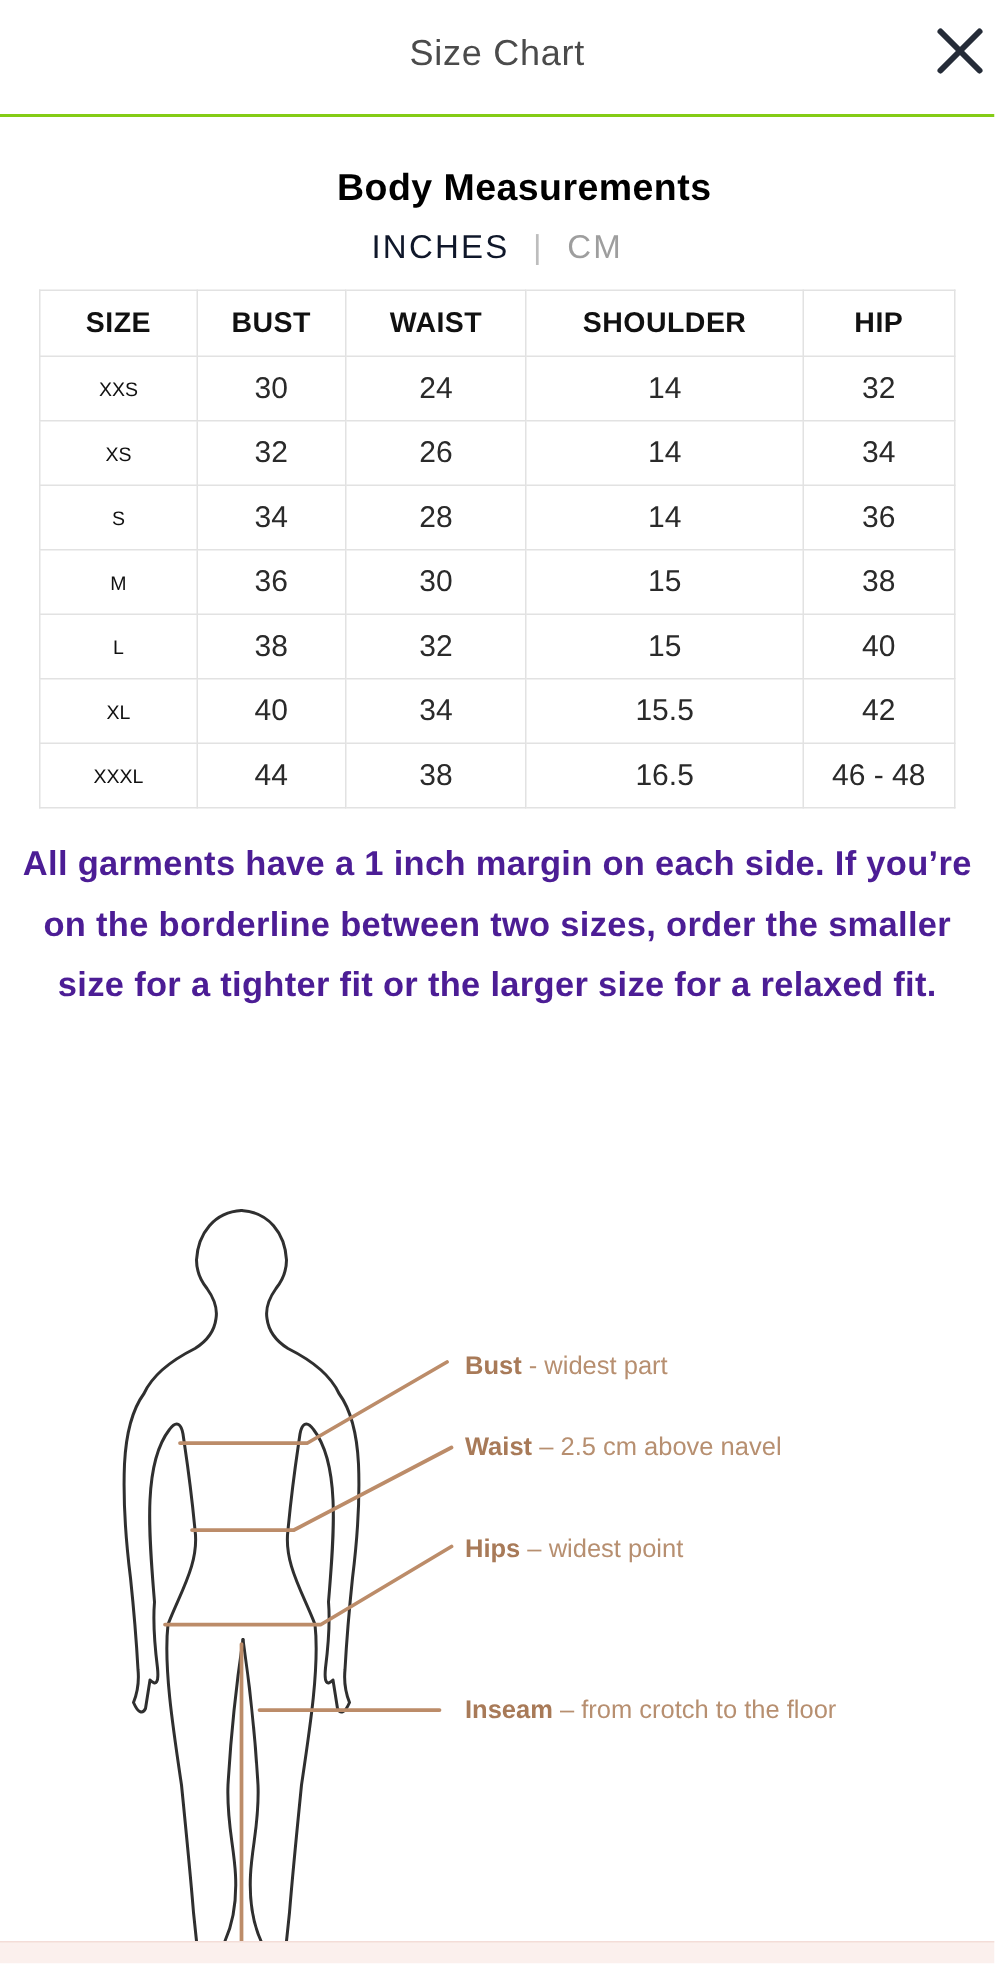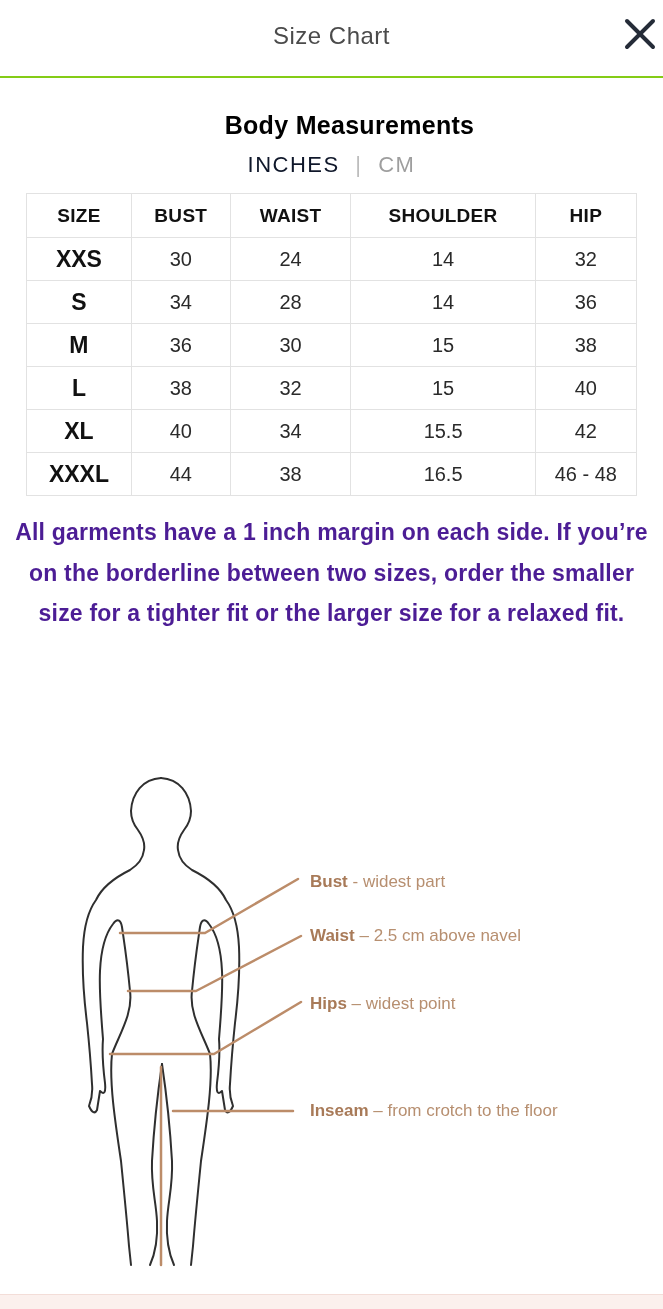--- a/index.html
+++ b/index.html
@@ -31,33 +31,33 @@
   .units { text-align:center; margin-top:12px; font-size:22px; letter-spacing:1.5px; }
   .unit-inches { color:#0f172a; cursor:pointer; }
   .unit-sep { color:#bdbdbd; margin:0 8px; font-weight:300; }
   .unit-cm { color:#9e9e9e; cursor:pointer; }
 
   
   table.size-table { border-collapse:collapse; margin:15px auto 0 auto; width:611px; table-layout:fixed; }
   .size-table th, .size-table td { border:1px solid #e2e2e2; text-align:center; vertical-align:middle; }
   .size-table th { height:44px; font-size:19px; font-weight:700; color:#111; letter-spacing:0.3px; }
   .size-table td { height:43px; font-size:20px; font-weight:400; color:#2a2a2a; }
-  .size-table td.size-col { font-weight:700; font-size:23px; color:#111; }
+  .size-table td.size-col { font-weight:400; font-size:13px; color:#111; }
   col.c-size { width:17.2%; } col.c-bust { width:16.2%; } col.c-waist { width:19.8%; }
   col.c-shoulder { width:30.2%; } col.c-hip { width:16.6%; }
 
   
   .note {
     margin-top:16px; padding:0 6px; text-align:center;
     font-size:23px; font-weight:700; line-height:40.5px; color:#4c1d95;
     letter-spacing:0.2px;
   }
 
   
-  .diagram { position:absolute; top:751px; left:0; width:531px; height:529px; }
+  .diagram { position:absolute; top:780px; left:0; width:531px; height:529px; }
   .diagram svg.figure { position:absolute; left:0; top:0; }
   .callout-label { position:absolute; font-size:17px; color:#b78f70; white-space:nowrap; }
   .callout-label b { color:#a87a58; font-weight:700; }
   .lbl-bust   { left:310px; top:121px; }
   .lbl-waist  { left:310px; top:175px; }
   .lbl-hips   { left:310px; top:243px; }
   .lbl-inseam { left:310px; top:350px; }
 
   .bottom-bar {
     position:absolute; left:0; bottom:0; width:663px; height:15px;
@@ -103,20 +103,27 @@
       <th>HIP</th>
     </tr>
   </thead>
   <tbody>
     <tr>
       <td class="size-col">XXS</td>
       <td>30</td>
       <td>24</td>
       <td>14</td>
       <td>32</td>
+    </tr>
+    <tr>
+      <td class="size-col">XS</td>
+      <td>32</td>
+      <td>26</td>
+      <td>14</td>
+      <td>34</td>
     </tr>
     <tr>
       <td class="size-col">S</td>
       <td>34</td>
       <td>28</td>
       <td>14</td>
       <td>36</td>
     </tr>
     <tr>
       <td class="size-col">M</td>

